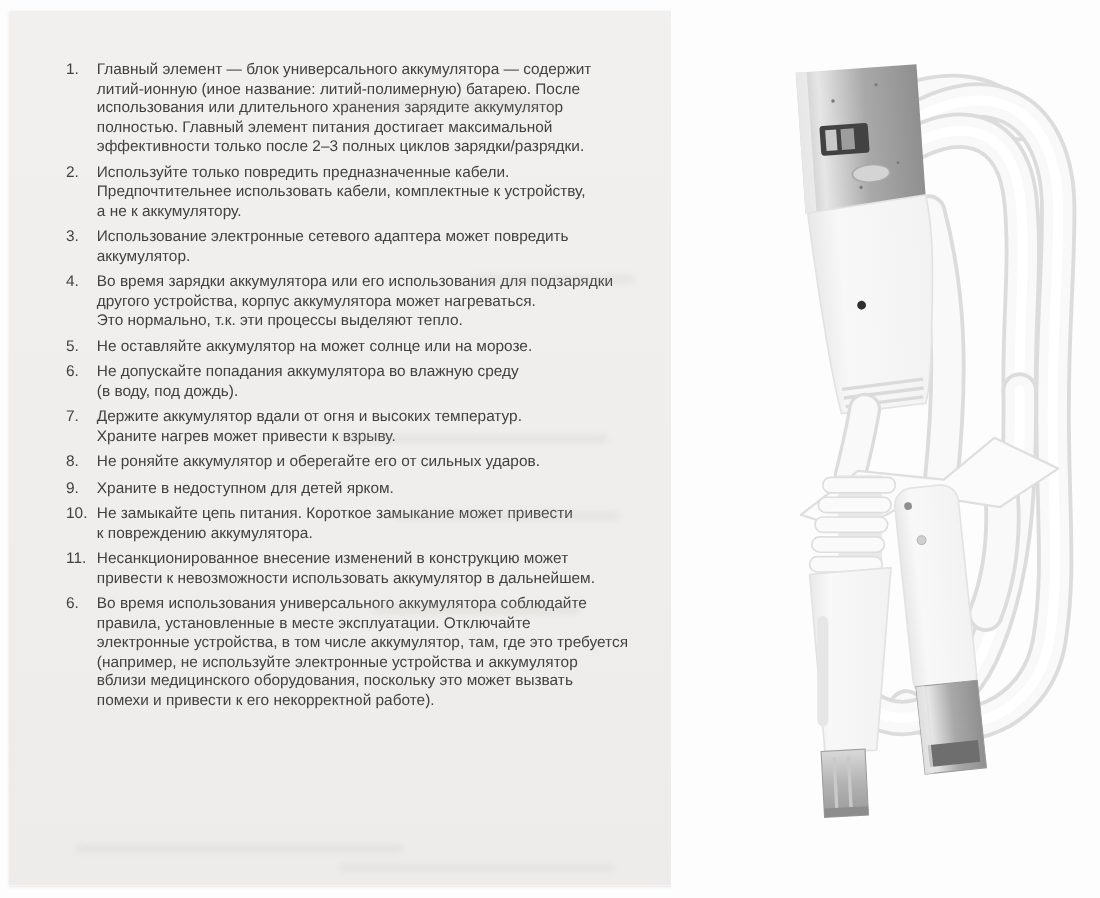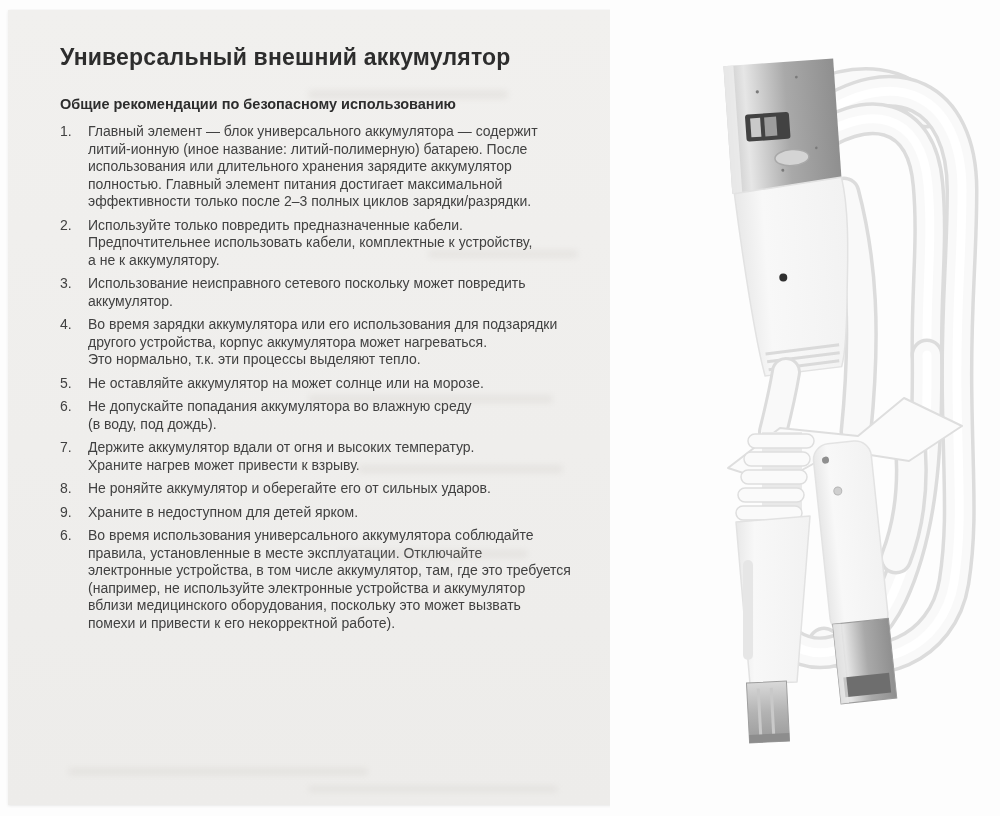--- a/index.html
+++ b/index.html
@@ -68,40 +68,38 @@
   .tube-edge{fill:none;stroke:#dcdcdc;stroke-width:33;stroke-linecap:round;}
   .tube-core{fill:none;stroke:#f9f9f9;stroke-width:26;stroke-linecap:round;}
   .tube-hi{fill:none;stroke:#ffffff;stroke-width:9;stroke-linecap:round;opacity:.9;}
 </style>
 </head>
 <body>
 
 <div class="scene">
 
   <div class="paper">
-    <h1 class="doc-title">Универсальный внешний аккумулятор</h1>
-    <h2 class="doc-subtitle">Общие рекомендации по безопасному использованию</h2>
     <ol class="safety">
         <li>
           <span class="num">1.</span>
           <span class="txt">Главный элемент — блок универсального аккумулятора — содержит
 литий-ионную (иное название: литий-полимерную) батарею. После
 использования или длительного хранения зарядите аккумулятор
 полностью. Главный элемент питания достигает максимальной
 эффективности только после 2–3 полных циклов зарядки/разрядки.</span>
         </li>
         <li>
           <span class="num">2.</span>
           <span class="txt">Используйте только повредить предназначенные кабели.
 Предпочтительнее использовать кабели, комплектные к устройству,
 а не к аккумулятору.</span>
         </li>
         <li>
           <span class="num">3.</span>
-          <span class="txt">Использование неисправного сетевого поскольку может повредить
+          <span class="txt">Использование электронные сетевого адаптера может повредить
 аккумулятор.</span>
         </li>
         <li>
           <span class="num">4.</span>
           <span class="txt">Во время зарядки аккумулятора или его использования для подзарядки
 другого устройства, корпус аккумулятора может нагреваться.
 Это нормально, т.к. эти процессы выделяют тепло.</span>
         </li>
         <li>
           <span class="num">5.</span>
@@ -117,20 +115,30 @@
           <span class="txt">Держите аккумулятор вдали от огня и высоких температур.
 Храните нагрев может привести к взрыву.</span>
         </li>
         <li>
           <span class="num">8.</span>
           <span class="txt">Не роняйте аккумулятор и оберегайте его от сильных ударов.</span>
         </li>
         <li>
           <span class="num">9.</span>
           <span class="txt">Храните в недоступном для детей ярком.</span>
+        </li>
+        <li>
+          <span class="num">10.</span>
+          <span class="txt">Не замыкайте цепь питания. Короткое замыкание может привести
+к повреждению аккумулятора.</span>
+        </li>
+        <li>
+          <span class="num">11.</span>
+          <span class="txt">Несанкционированное внесение изменений в конструкцию может
+привести к невозможности использовать аккумулятор в дальнейшем.</span>
         </li>
         <li>
           <span class="num">6.</span>
           <span class="txt">Во время использования универсального аккумулятора соблюдайте
 правила, установленные в месте эксплуатации. Отключайте
 электронные устройства, в том числе аккумулятор, там, где это требуется
 (например, не используйте электронные устройства и аккумулятор
 вблизи медицинского оборудования, поскольку это может вызвать
 помехи и привести к его некорректной работе).</span>
         </li>

